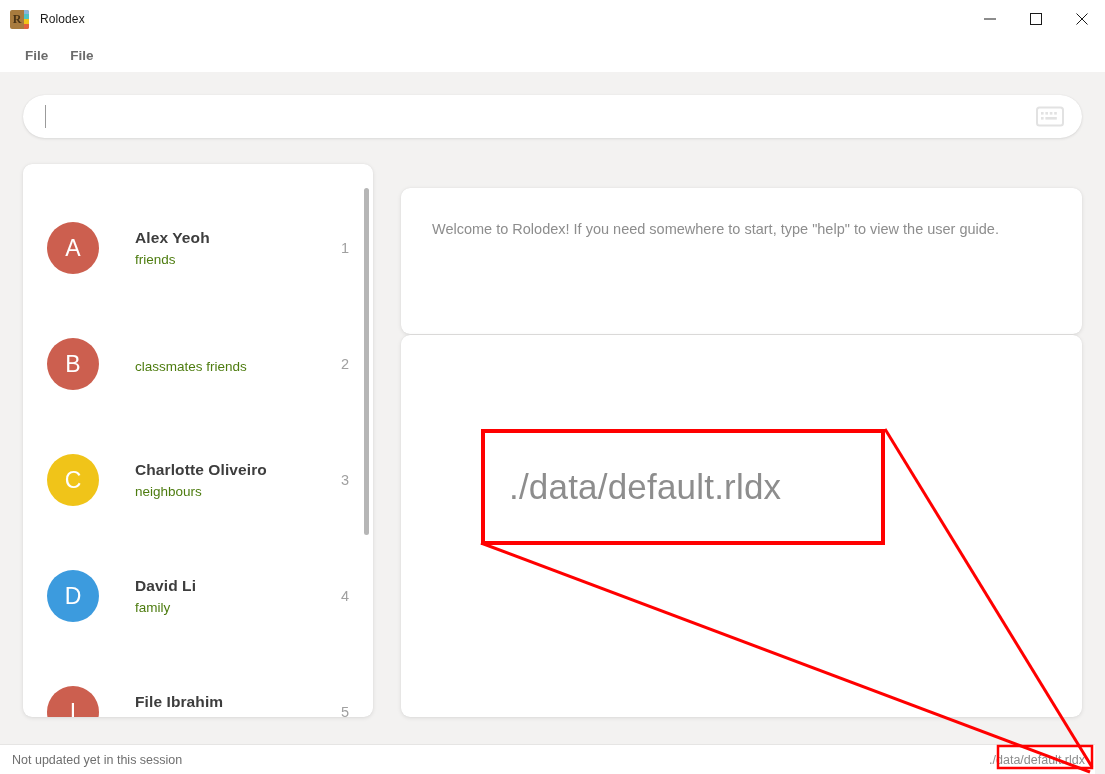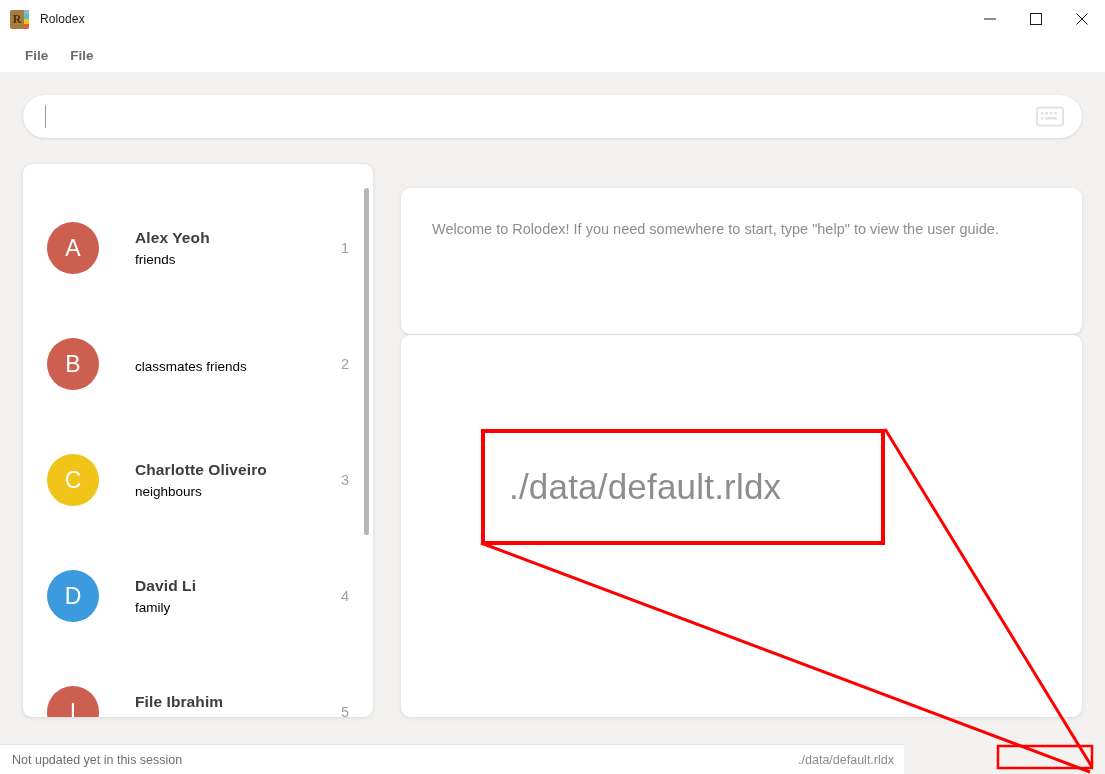--- a/index.html
+++ b/index.html
@@ -148,21 +148,21 @@
   .contact-name {
     font-size: 15.5px;
     font-weight: bold;
     color: #3d3d3d;
     letter-spacing: .1px;
     white-space: nowrap;
   }
   .contact-tags {
     margin-top: 5px;
     font-size: 13.5px;
-    color: #000000;
+    color: #4d7c0f;
     white-space: nowrap;
   }
   .contact-index {
     font-size: 14.5px;
     color: #a0a0a0;
     flex: 0 0 auto;
     padding-left: 8px;
   }
   .vscrollbar {
     position: absolute; right: 4px; top: 24px;
@@ -196,21 +196,21 @@
     position: absolute; left: 401px; top: 335px;
     width: 681px; height: 382px;
     background: #ffffff;
     border-radius: 9px;
     box-shadow: 0 1px 4px rgba(0,0,0,.10), 0 0 1px rgba(0,0,0,.08);
   }
 
   
   .statusbar {
     position: absolute; left: 0; bottom: 0;
-    width: 904px; height: 30px;
+    width: 1095px; height: 30px;
     background: #ffffff;
     border-top: 1px solid #e6e5e4;
     display: flex; align-items: center;
   }
   .status-left {
     margin-left: 12px;
     font-size: 12.5px;
     color: #6f6f6f;
   }
   .status-right {

